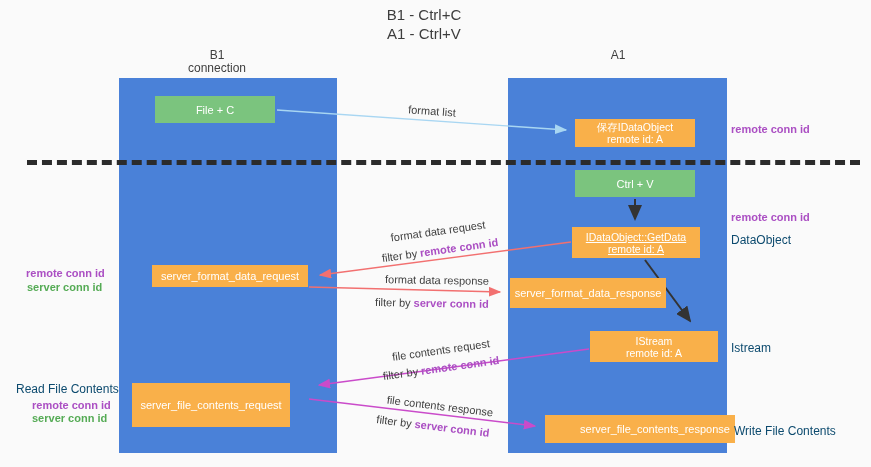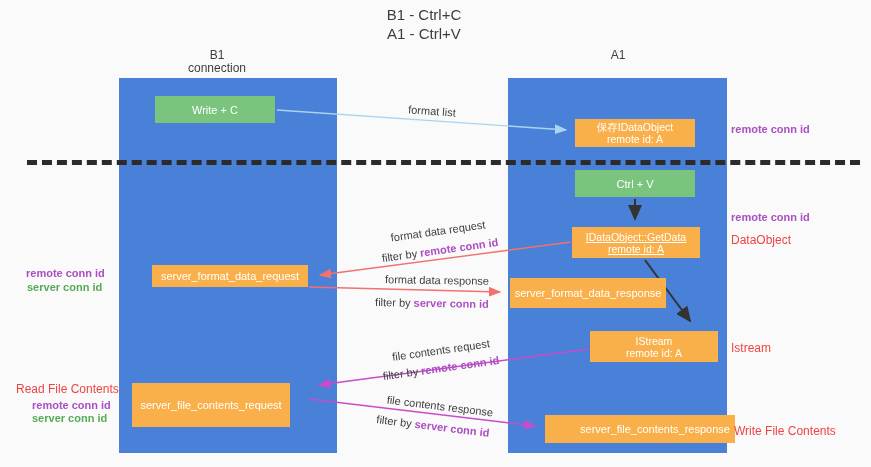--- a/index.html
+++ b/index.html
@@ -22,21 +22,21 @@
     display:flex; flex-direction:column; align-items:center; justify-content:center;
     color:#ffffff; text-align:center; line-height:12px;
   }
   .box.green  { background:var(--box-green); font-size:11px; }
   .box.orange { background:var(--box-orange); font-size:10.5px;align-items:center; }
   .rlabel {
     white-space:nowrap; font-size:11px; color:#3f3f3f;
     transform:translate(-50%,-50%) rotate(var(--r,0deg));
   }
   .side { white-space:nowrap; font-size:11px; }
-  .dark12 { font-size:12px; color:#ef4444; }
+  .dark12 { font-size:12px; color:#0c4a6e; }
   .purple { color:var(--purple); font-weight:bold; }
   .greentx { color:var(--green-text); font-weight:bold; }
   .gap { margin-left:3px; }
   svg.arrows { position:absolute; left:0; top:0; pointer-events:none; }
 </style>
 </head>
 <body>
 
 <div class="canvas">
 
@@ -76,21 +76,21 @@
     <path d="M277,110 L566,130" style="stroke:var(--arrow-lightblue)" stroke-width="1.4" fill="none" marker-end="url(#m-blue)"></path>
     <path d="M635,199 L635,219" style="stroke:var(--arrow-black)" stroke-width="2" fill="none" marker-end="url(#m-black)"></path>
     <path d="M645,260 L690,321" style="stroke:var(--arrow-black)" stroke-width="2" fill="none" marker-end="url(#m-black)"></path>
     <path d="M571,242 L320,275" style="stroke:var(--arrow-salmon)" stroke-width="1.4" fill="none" marker-end="url(#m-salmon)"></path>
     <path d="M309,287 L500,292" style="stroke:var(--arrow-salmon)" stroke-width="1.4" fill="none" marker-end="url(#m-salmon)"></path>
     <path d="M589,349 L319,385" style="stroke:var(--arrow-magenta)" stroke-width="1.4" fill="none" marker-end="url(#m-magenta)"></path>
     <path d="M309,399 L535,426" style="stroke:var(--arrow-magenta)" stroke-width="1.4" fill="none" marker-end="url(#m-magenta)"></path>
   </svg>
 
   <div class="abs box green" style="left:155px; top:96px; width:120px; height:27px;">
-    <span>Write + C</span>
+    <span>File + C</span>
   </div>
 
   <div class="abs box orange" style="left:575px; top:119px; width:120px; height:28px;">
     <span>保存IDataObject</span>
     <span>remote id: A</span>
   </div>
 
   <div class="abs box green" style="left:575px; top:170px; width:120px; height:27px;">
     <span>Ctrl + V</span>
   </div>

